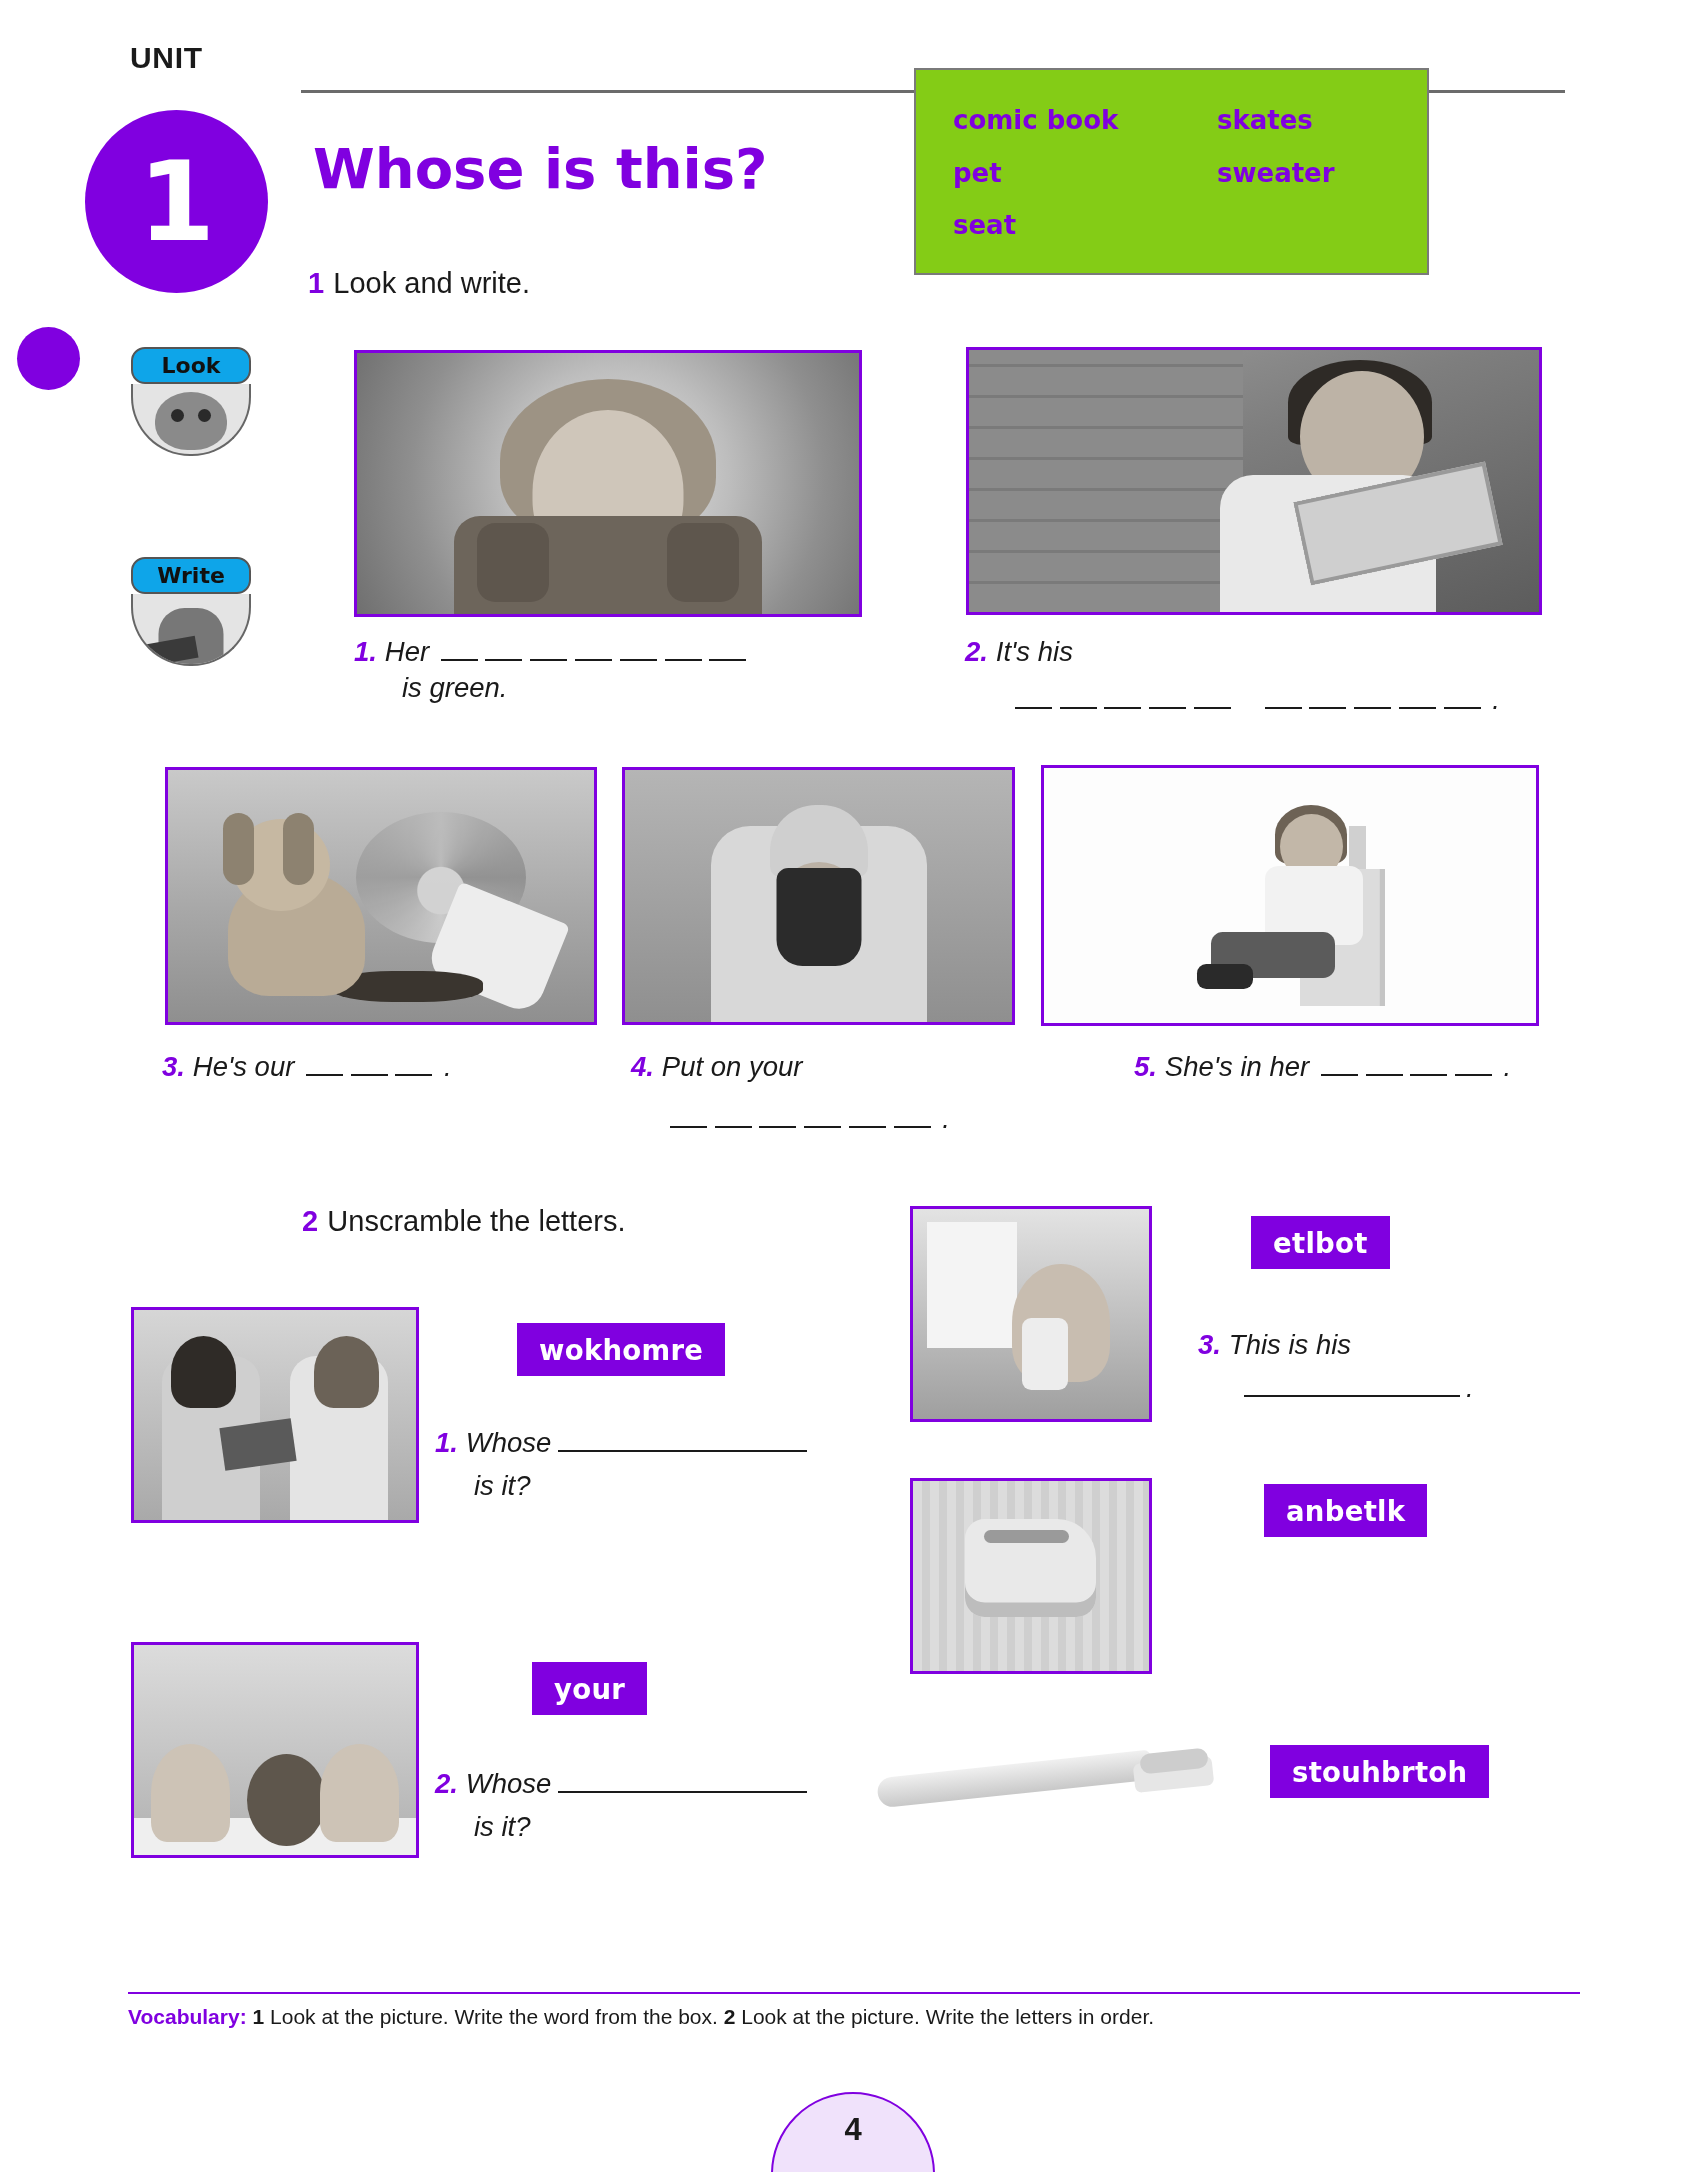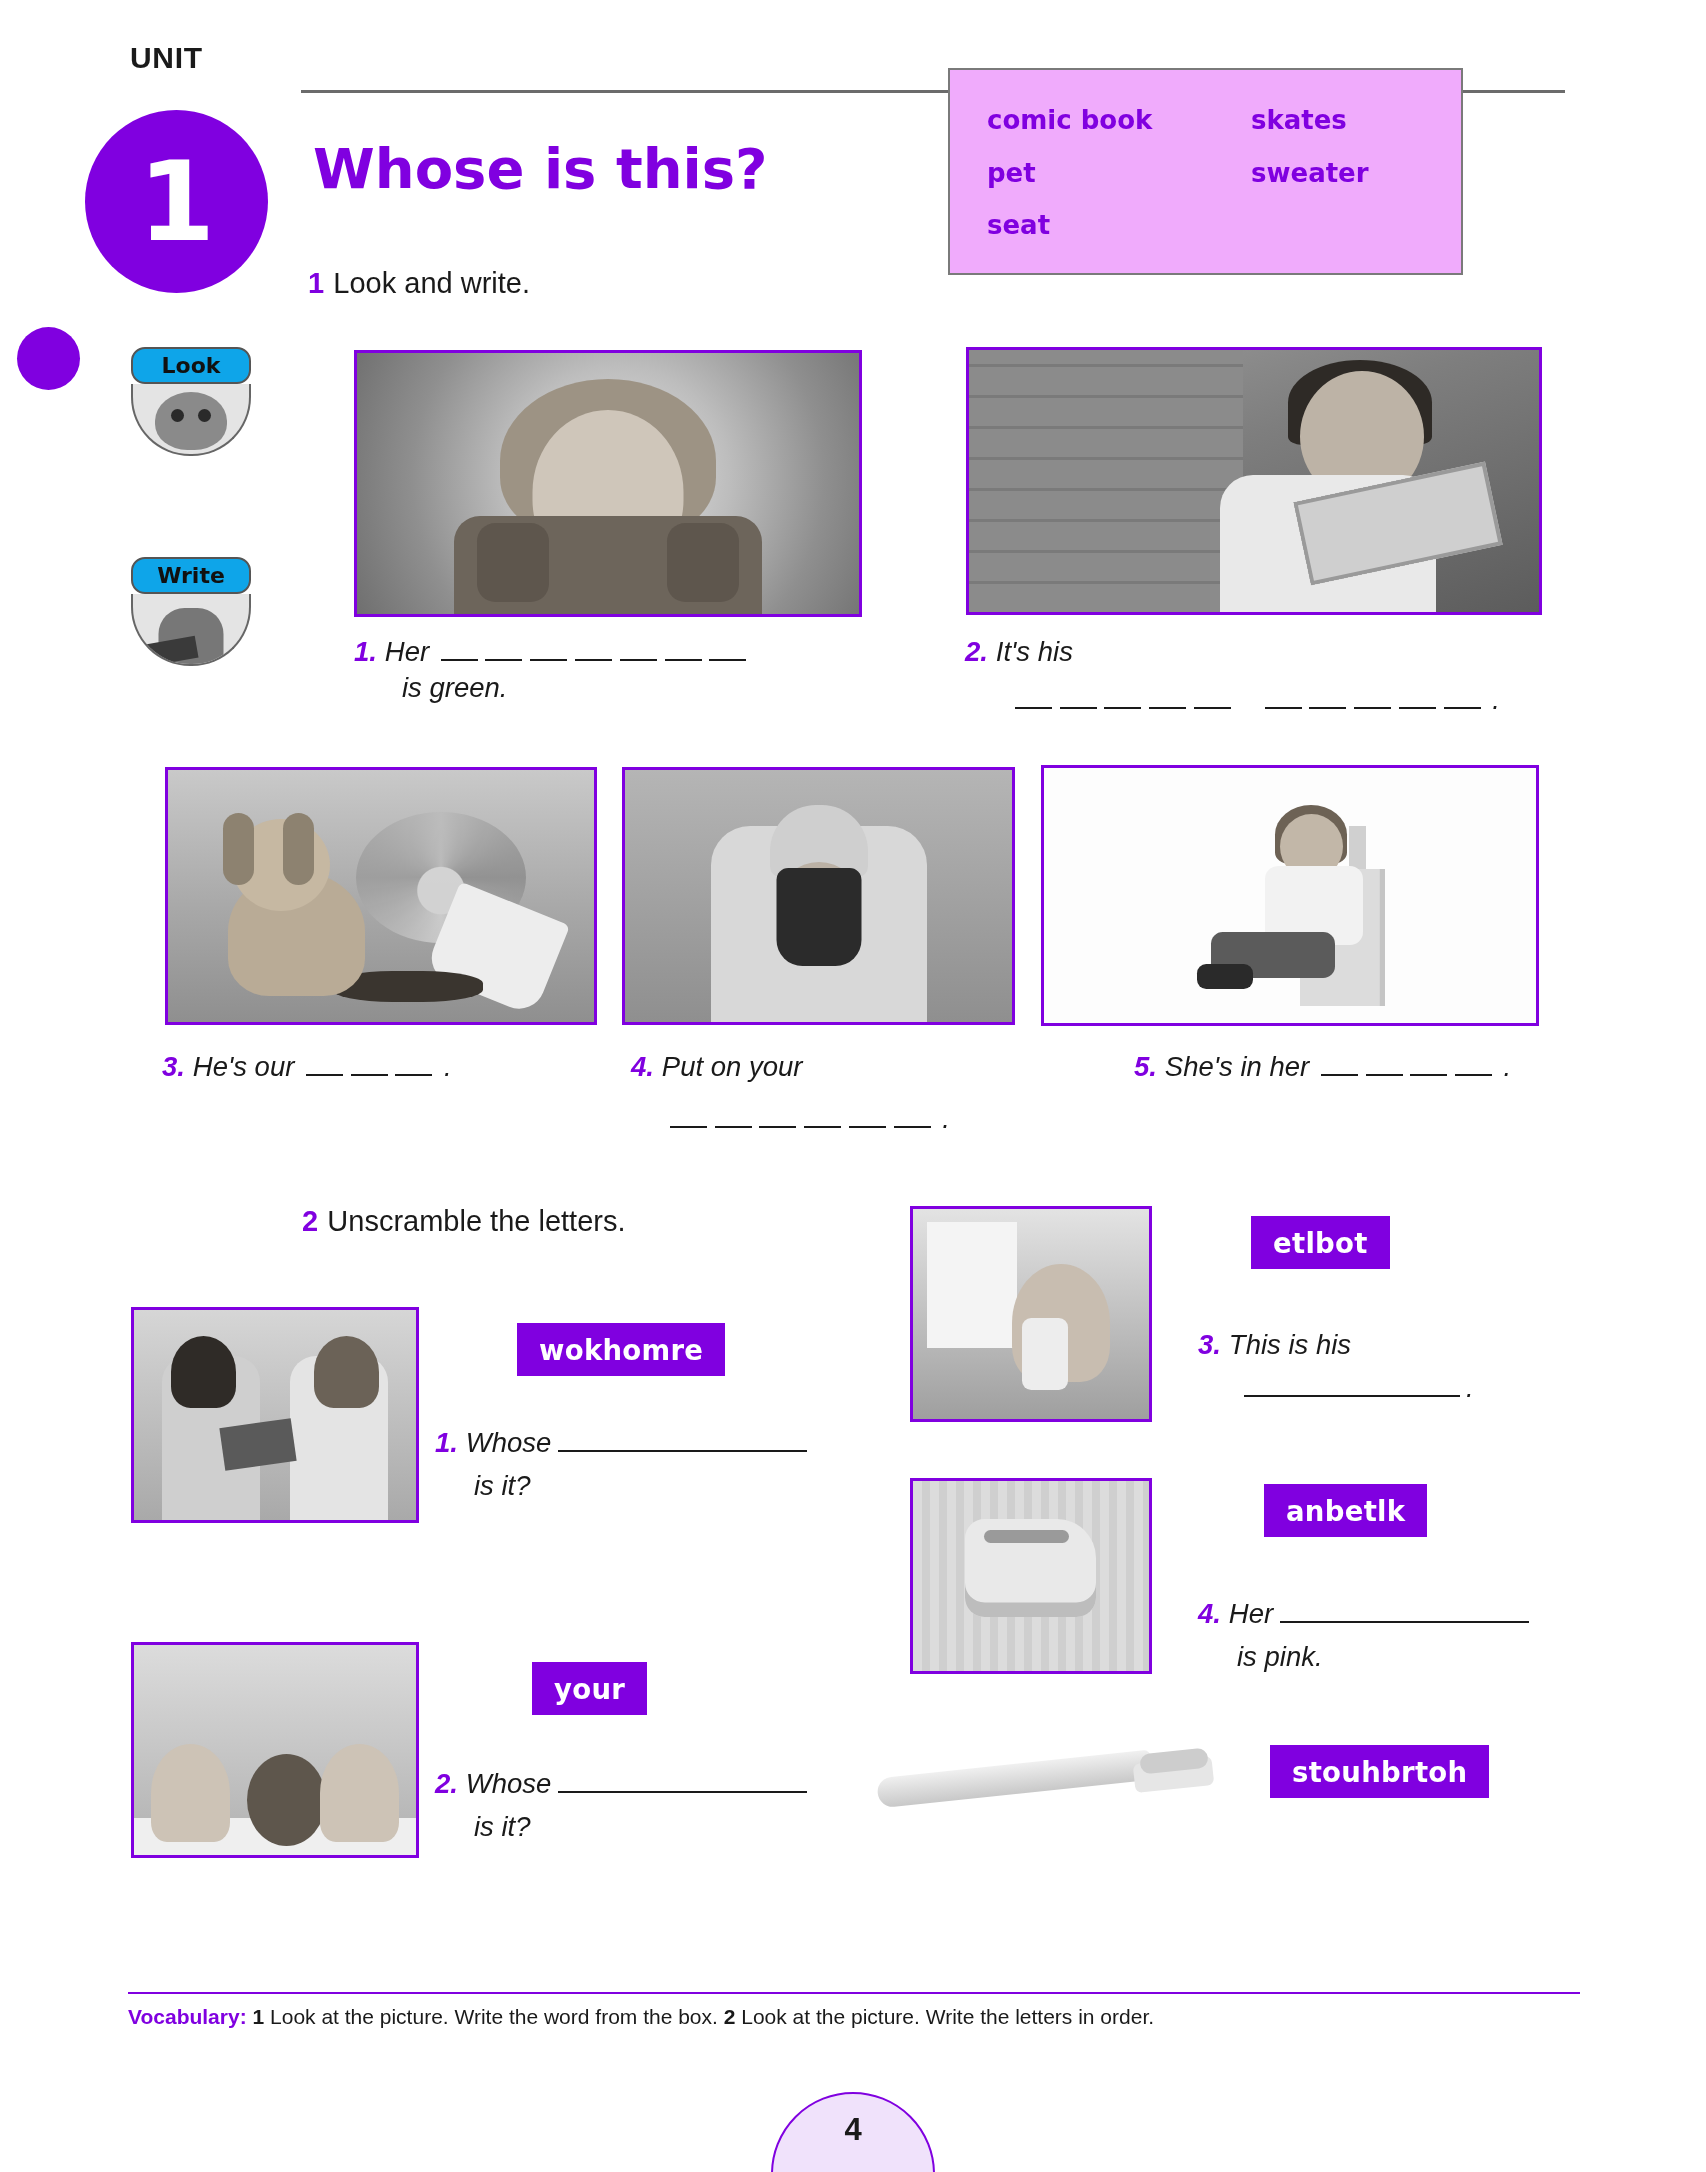--- a/index.html
+++ b/index.html
@@ -36,22 +36,22 @@
     position:absolute; left:301px; top:90px; width:1264px; height:3.3px; background:#6b6b6b;
   }
   .title {
     position:absolute; left:313px; top:136px;
     font-size: 56px; font-weight: bold; color:#8000E0;
     font-family: "DejaVu Sans", sans-serif;
   }
 
   
   .wordbox {
-    position:absolute; left:948px; top:68px; width:515px; height:207px;
-    border:2px solid #7a7a7a; background:#f0abfc;
+    position:absolute; left:914px; top:68px; width:515px; height:207px;
+    border:2px solid #7a7a7a; background:#84cc16;
   }
   .wordbox .col { position:absolute; font-size:26px; font-weight:bold; color:#8000E0; font-family:"DejaVu Sans", sans-serif; }
   .wb1 { left:37px; top:35px; }
   .wb2 { left:37px; top:88px; }
   .wb3 { left:37px; top:140px; }
   .wb4 { left:301px; top:35px; }
   .wb5 { left:301px; top:88px; }
 
   
   .ex-num { color:#8000E0; font-weight:bold; }
@@ -403,24 +403,20 @@
   <div class="qq qq2">
     <span class="n">2.</span><span>Whose</span><span class="wline"></span>
     <span class="l2">is it?</span>
   </div>
 
   <div class="qq qq3">
     <span class="n">3.</span><span>This is his</span>
     <span class="l2"><span class="wline sm"></span><span>.</span></span>
   </div>
 
-  <div class="qq qq4">
-    <span class="n">4.</span><span>Her</span><span class="wline"></span>
-    <span class="l2">is pink.</span>
-  </div>
 
 
   <div class="footer-rule"></div>
   <div class="footer">
     <b class="vocab">Vocabulary:</b>
     <b class="num">1</b>
     <span>Look at the picture. Write the word from the box.</span>
     <b class="num">2</b>
     <span>Look at the picture. Write the letters in order.</span>
   </div>

